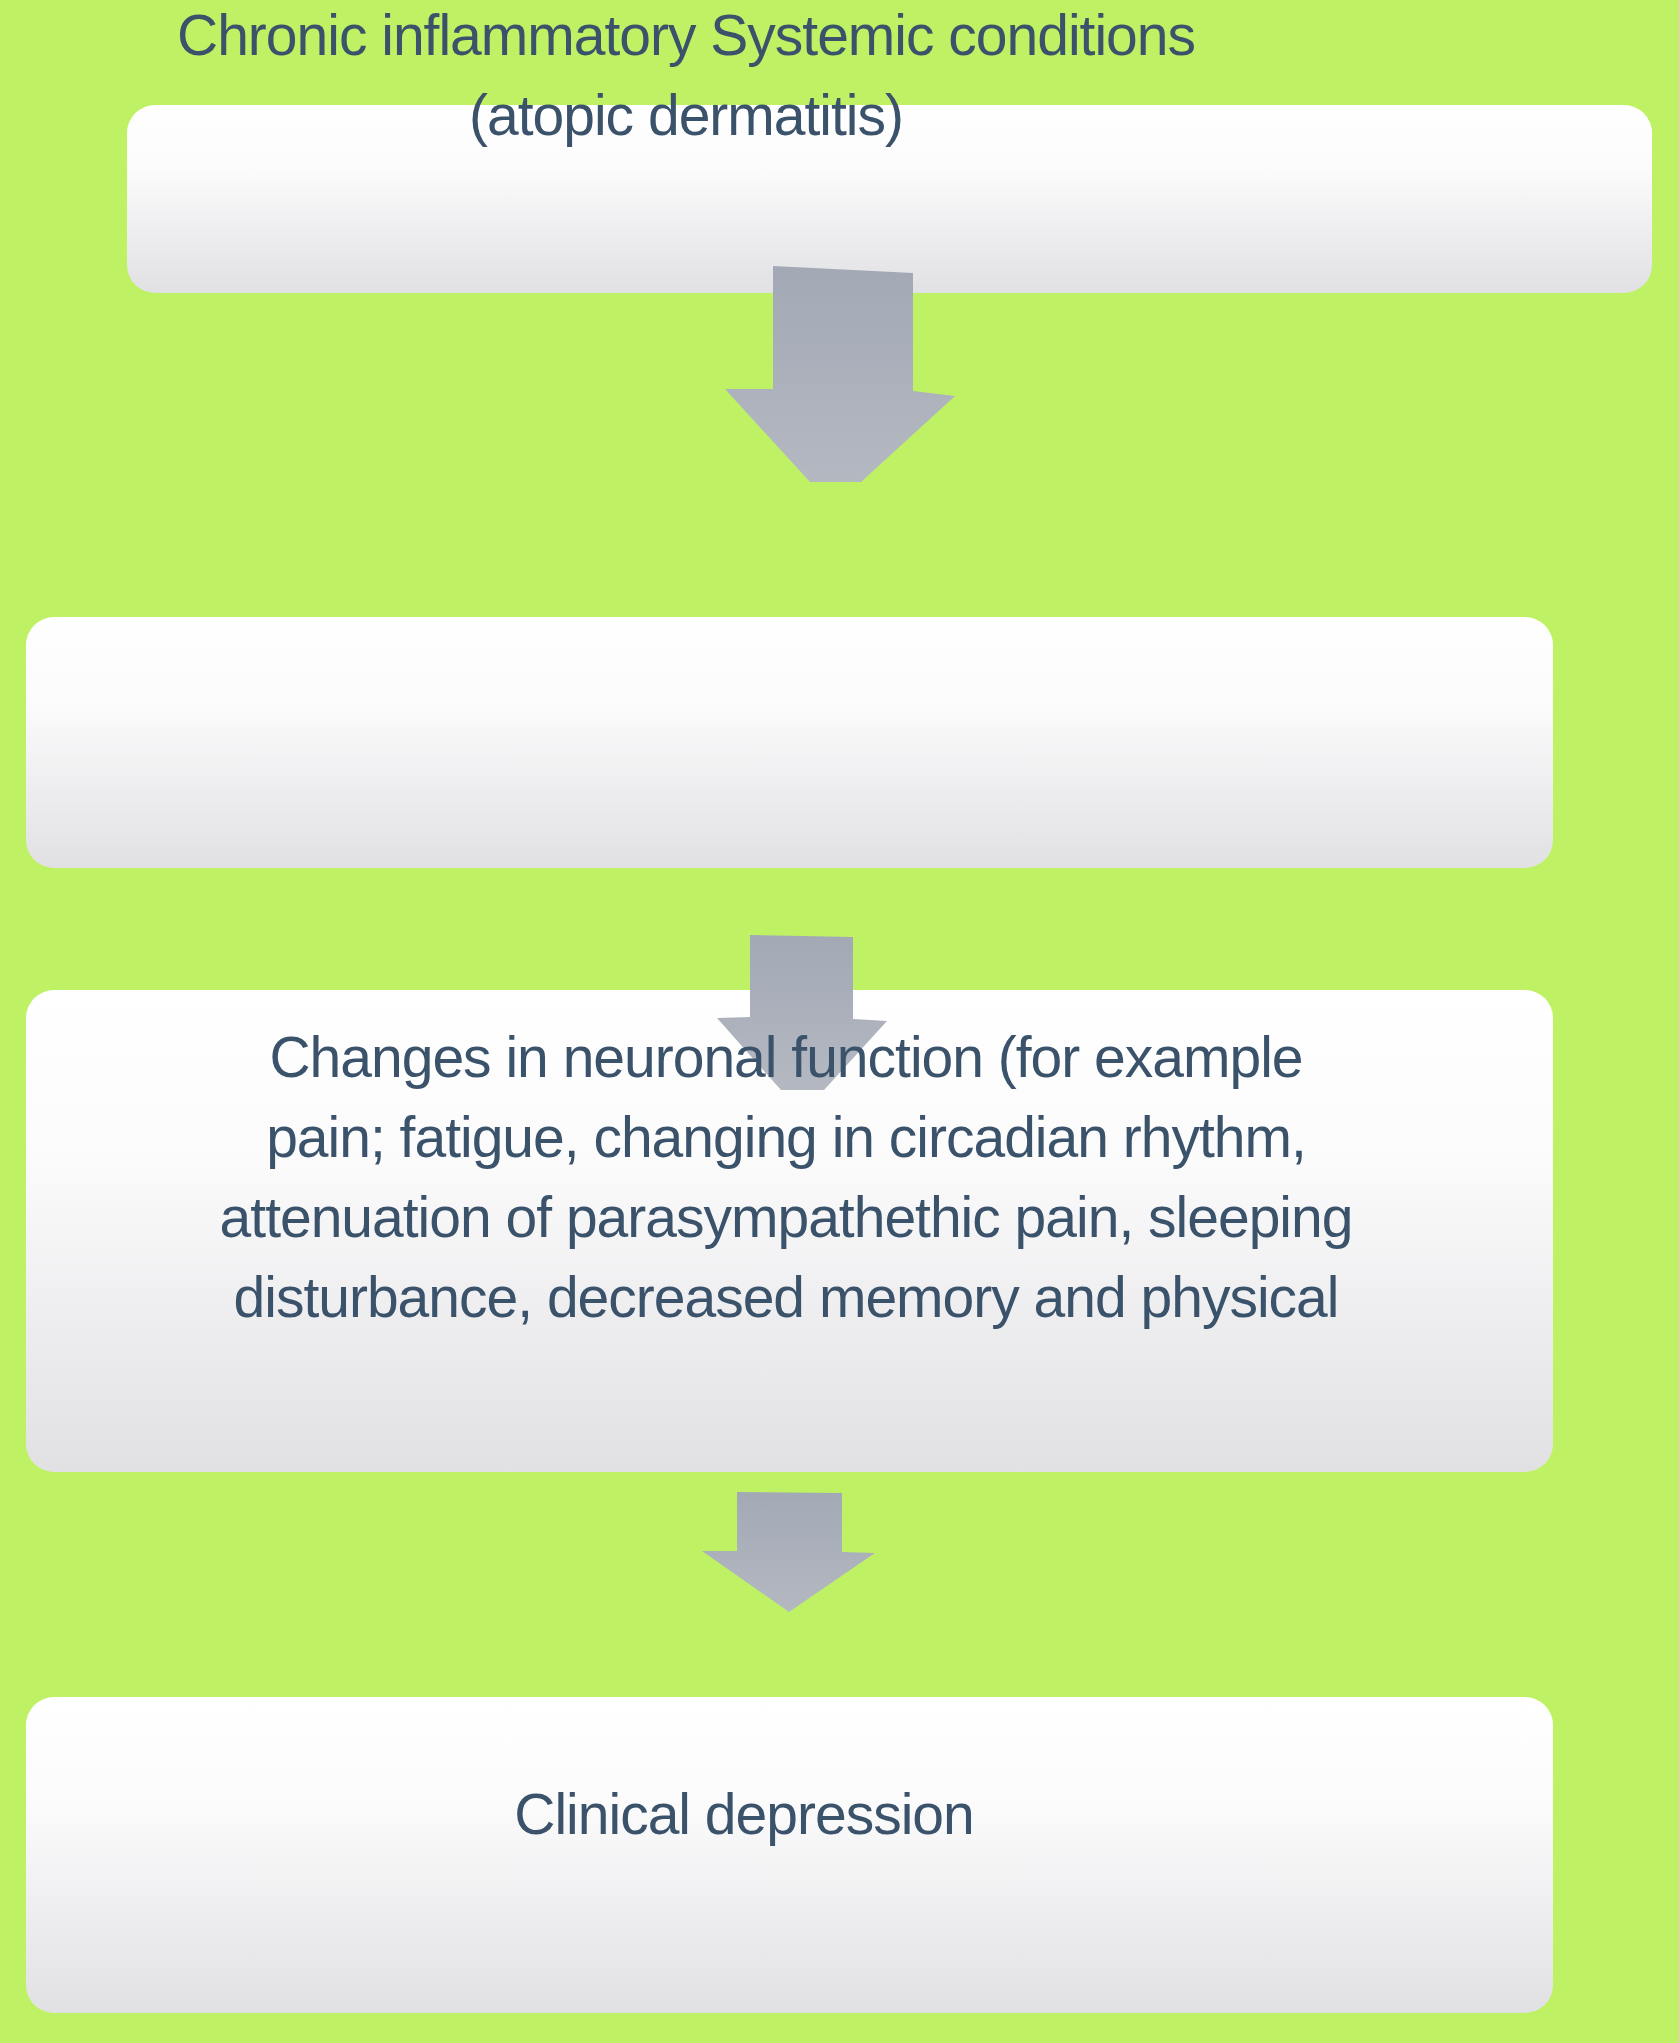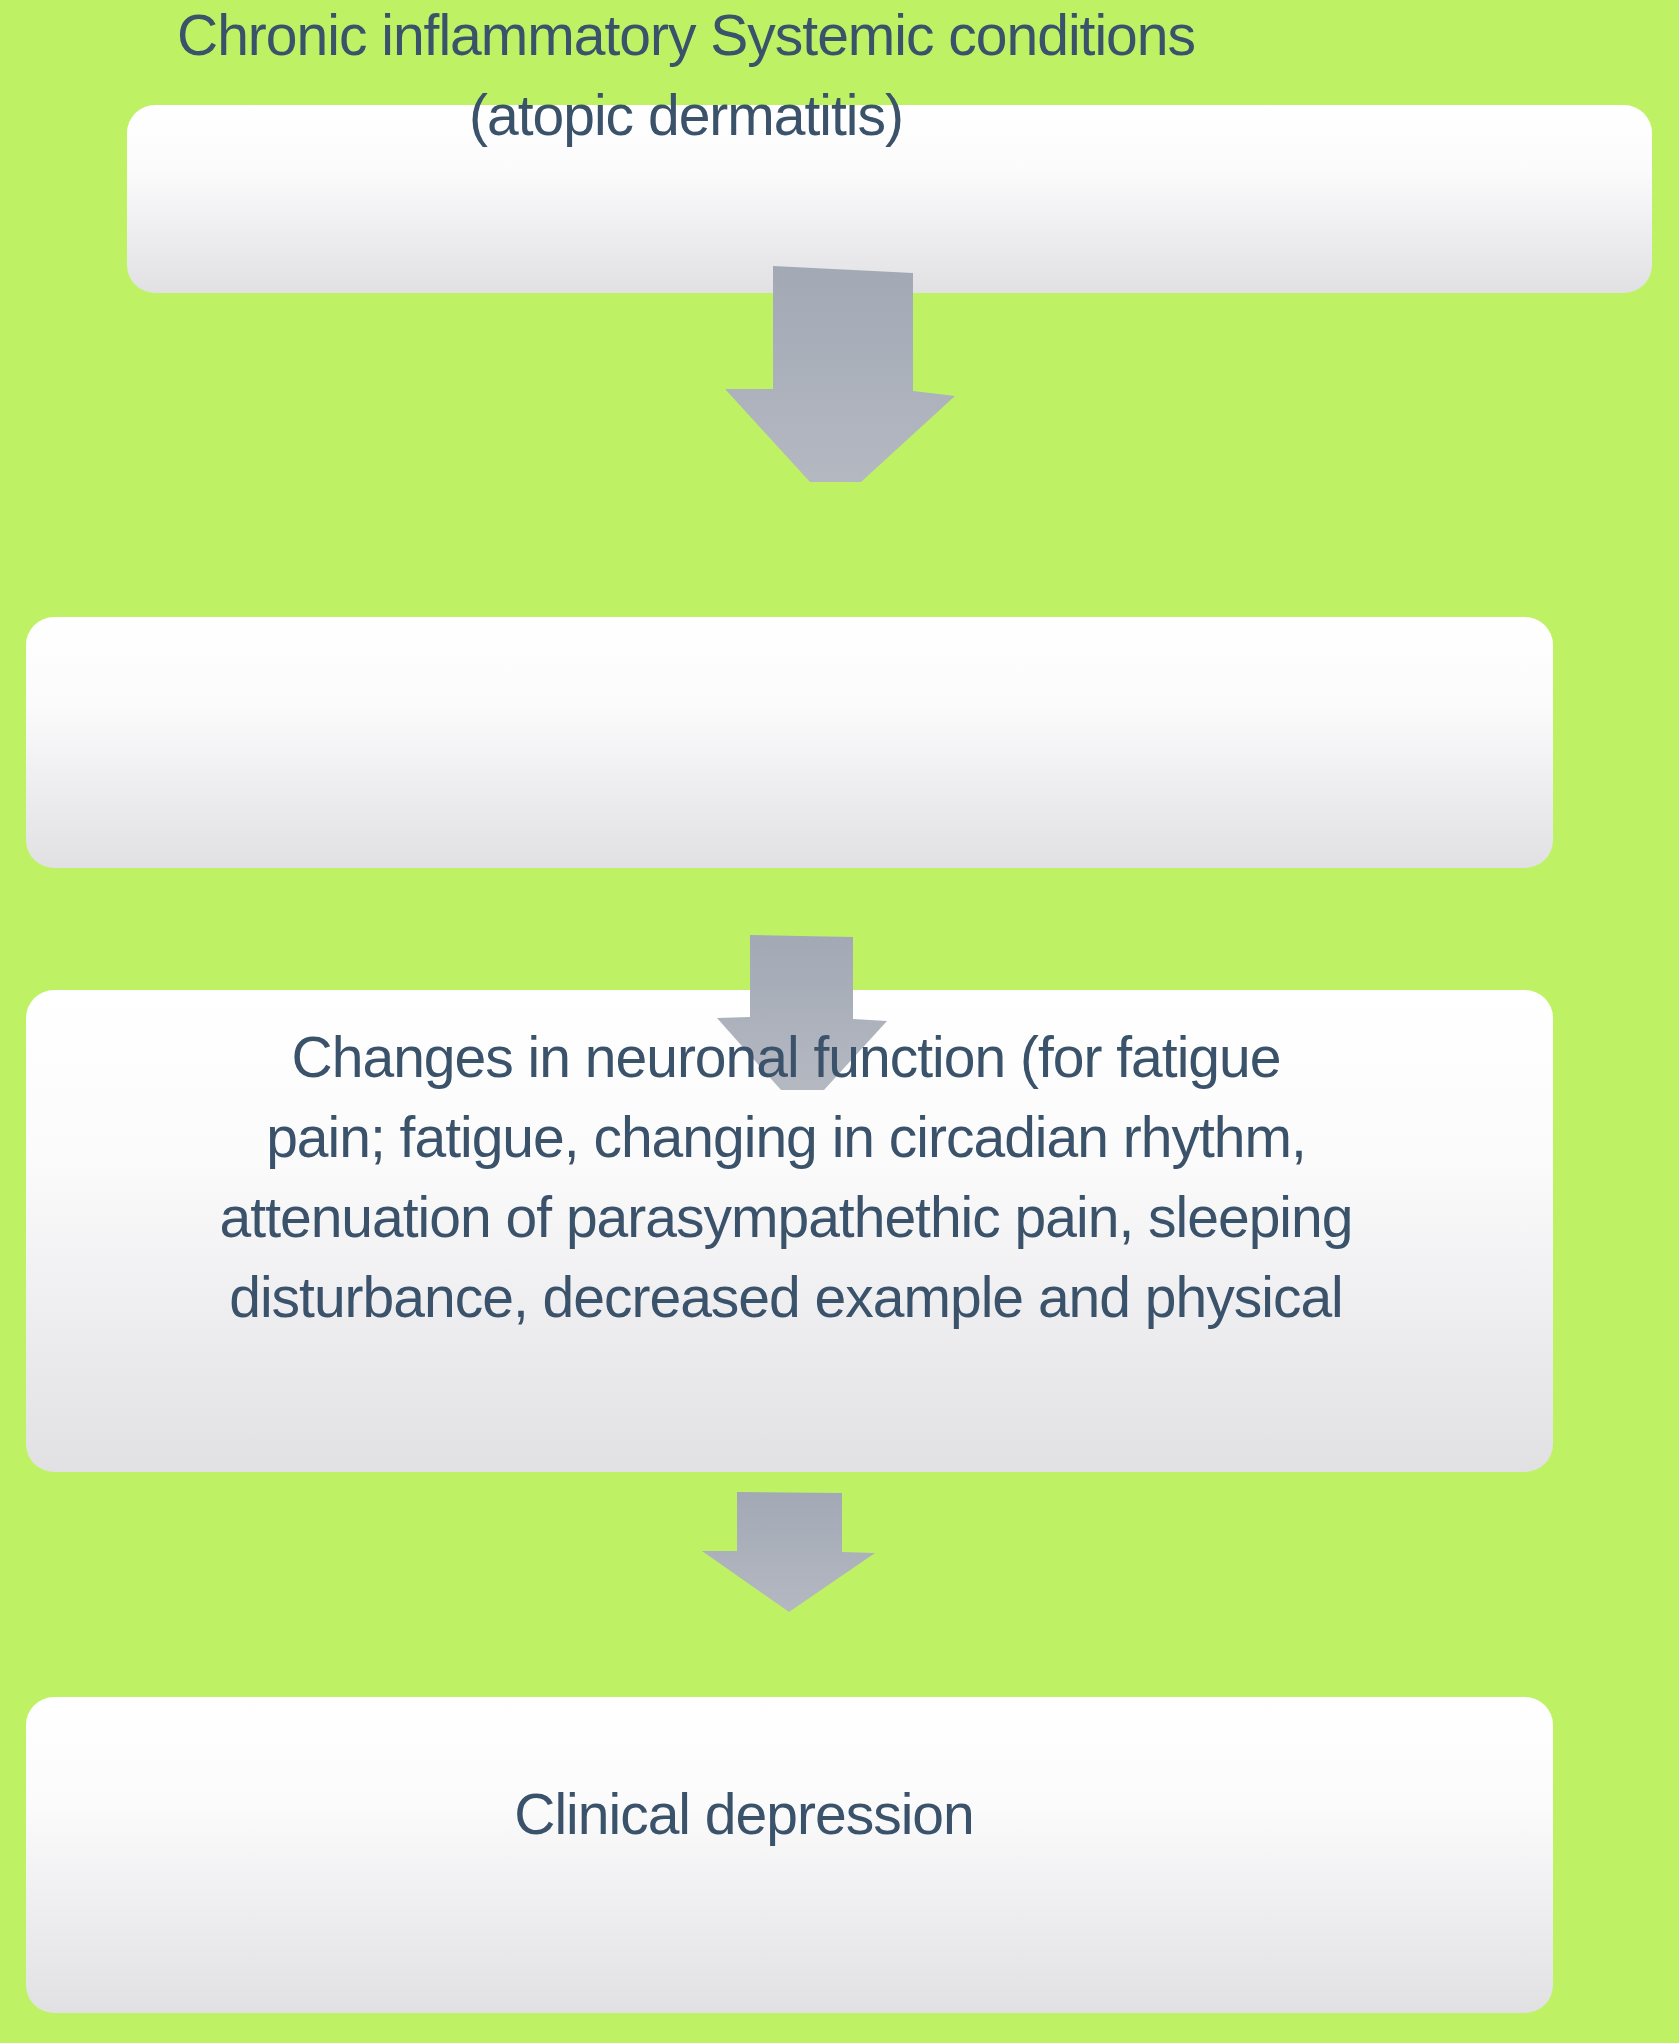--- a/index.html
+++ b/index.html
@@ -48,23 +48,23 @@
     <polygon fill="url(#arrowGrad)" points="737,1492 842,1493 842,1552 875,1553 789,1612 702,1551 737,1551"></polygon>
   </svg>
 
   <div class="txt" style="left:36px;top:-5px;width:1300px;">
     <div>Chronic inflammatory Systemic conditions</div>
     <div>(atopic dermatitis)</div>
   </div>
 
 
   <div class="txt" style="left:11px;top:1017px;width:1550px;">
-    <div>Changes in neuronal function (for fatigue</div>
+    <div>Changes in neuronal function (for example</div>
     <div>pain; fatigue, changing in circadian rhythm,</div>
     <div>attenuation of parasympathethic pain, sleeping</div>
-    <div>disturbance, decreased example and physical</div>
+    <div>disturbance, decreased memory and physical</div>
   </div>
 
   <div class="txt" style="left:344px;top:1774px;width:800px;">
     <div>Clinical depression</div>
   </div>
 
 </div>
 
 </body></html>

